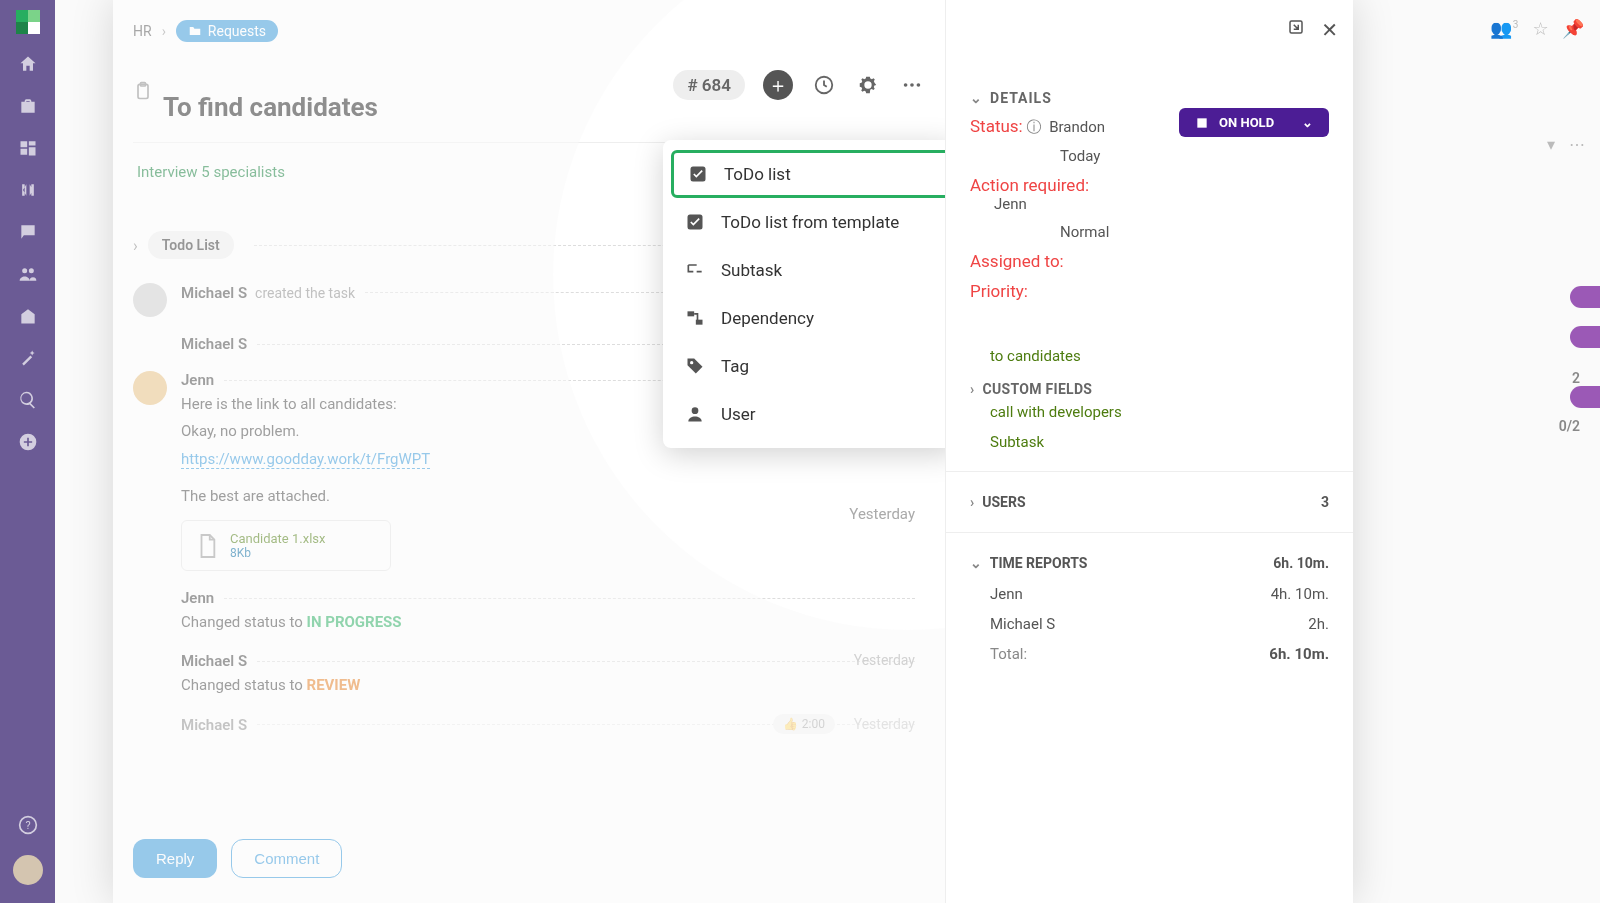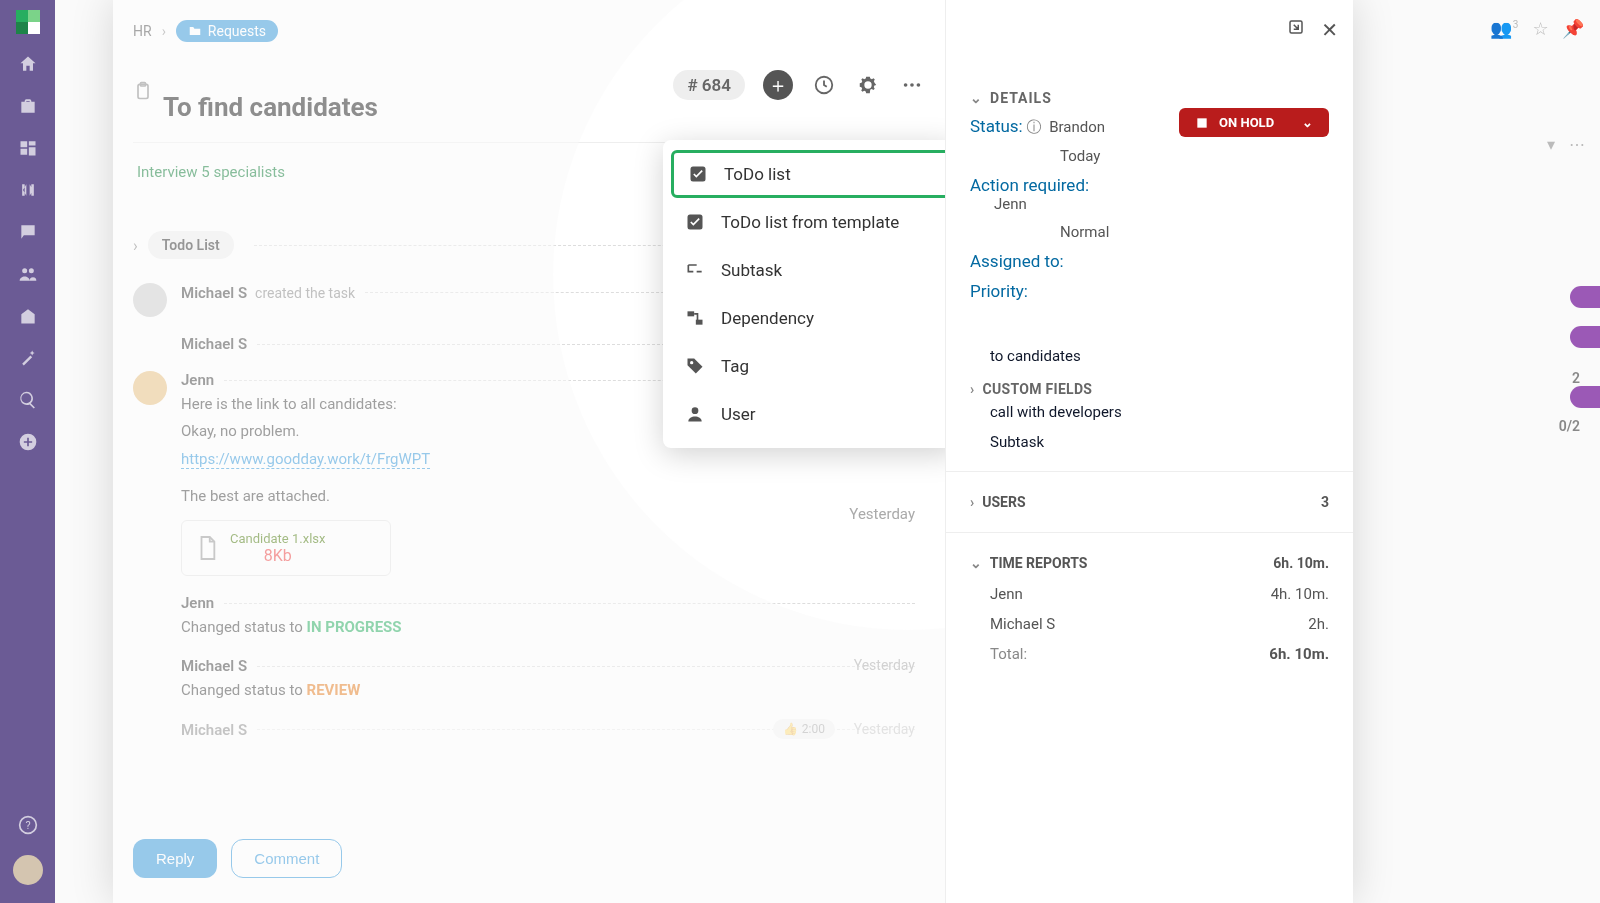--- a/index.html
+++ b/index.html
@@ -55,21 +55,21 @@
   .entry .meta { color:#888; font-size:14px; }
   .entry .txt { color:#444; font-size:15px; margin-top:4px; line-height:1.55; }
   .entry .link { color:#3498db; border-bottom:1px dashed #3498db; }
   .entry .time { position:absolute; right:0; top:0; color:#aaa; font-size:14px; }
   .dash { flex:1; border-bottom:1px dashed #ddd; height:1px; align-self:center; margin-left:10px; }
   .name-row { display:flex; align-items:baseline; }
 
   .file { display:flex; align-items:center; gap:12px; border:1px solid #e5e5e5; border-radius:6px; padding:10px 14px; margin-top:12px; width:210px; }
   .file .fic { color:#999; }
   .file .fn { font-size:13px; color:#4d7c0f; }
-  .file .fs { font-size:16px; color:#ef4444;text-align:center; }
+  .file .fs { font-size:12px; color:#0369a1; }
 
   .status-line .st { font-weight:700; }
   .status-line .ip { color:#27ae60; }
   .status-line .rv { color:#e67e22; }
 
   .rt-pill { background:#eee; border-radius:12px; padding:3px 10px; font-size:12px; color:#777; display:inline-flex; gap:4px; align-items:center; position:absolute; right:80px; bottom:0; }
 
   .actions { position:absolute; left:20px; right:30px; bottom:25px; display:flex; gap:14px; background:#fff; padding-top:14px; }
   .btn { padding:10px 22px; border-radius:12px; font-size:15px; cursor:pointer; border:1px solid transparent; }
   .btn.primary { background:#3498db; color:#fff; }
@@ -87,32 +87,32 @@
   .dd-item.hl { border:3px solid #27ae60; border-radius:6px; margin:0 8px; padding:11px 14px; }
   .dd-item .dic { width:20px; height:20px; color:#555; }
 
   
   .spot { position:absolute; left:440px; top:-80px; width:710px; height:710px; border-radius:50%; box-shadow:0 0 0 2000px rgba(250,250,250,0.5); pointer-events:none; z-index:30; }
 
   
   .detail { width:408px; border-left:1px solid #eee; padding:20px 24px; font-size:15px; color:#555; position:relative; }
   .sect-h { display:flex; align-items:center; gap:8px; font-weight:700; color:#666; font-size:14px; letter-spacing:.3px; }
   .sect-h .chev { color:#888; }
-  .status-btn { position:absolute; right:24px; top:108px; background:#b91c1c; color:#fff; padding:7px 16px; border-radius:6px; font-size:13px; font-weight:700; display:flex; align-items:center; gap:10px; }
+  .status-btn { position:absolute; right:24px; top:108px; background:#4c1d95; color:#fff; padding:7px 16px; border-radius:6px; font-size:13px; font-weight:700; display:flex; align-items:center; gap:10px; }
   .kv { margin:10px 0; color:#555; }
-  .kv .k { font-size:17px; color:#0369a1; }
+  .kv .k { font-size:17px; color:#ef4444; }
   .kv .v { margin-left:4px; }
   .detail .hr2 { border-top:1px solid #eee; margin:14px -24px; }
   .collapse-row { display:flex; align-items:center; justify-content:space-between; padding:8px 0; font-weight:700; font-size:14px; color:#555; cursor:pointer; }
   .collapse-row .chev { color:#888; margin-right:8px; }
   .collapse-row .left { display:flex; align-items:center; }
   .tr-row { display:flex; justify-content:space-between; padding:6px 0 6px 20px; font-size:15px; }
   .tr-row.total .n { font-weight:400; color:#888; }
   .tr-row.total .t { font-weight:700; }
-  .sub-line { padding:6px 0 6px 20px; color:#0f172a; }
+  .sub-line { padding:6px 0 6px 20px; color:#4d7c0f; }
 
   svg { display:block; }
 </style>
 </head>
 <body>
 
 <div class="rail">
   <div class="logo">
     <span style="background:#27ae60"></span>
       <span style="background:#7bd389"></span>

